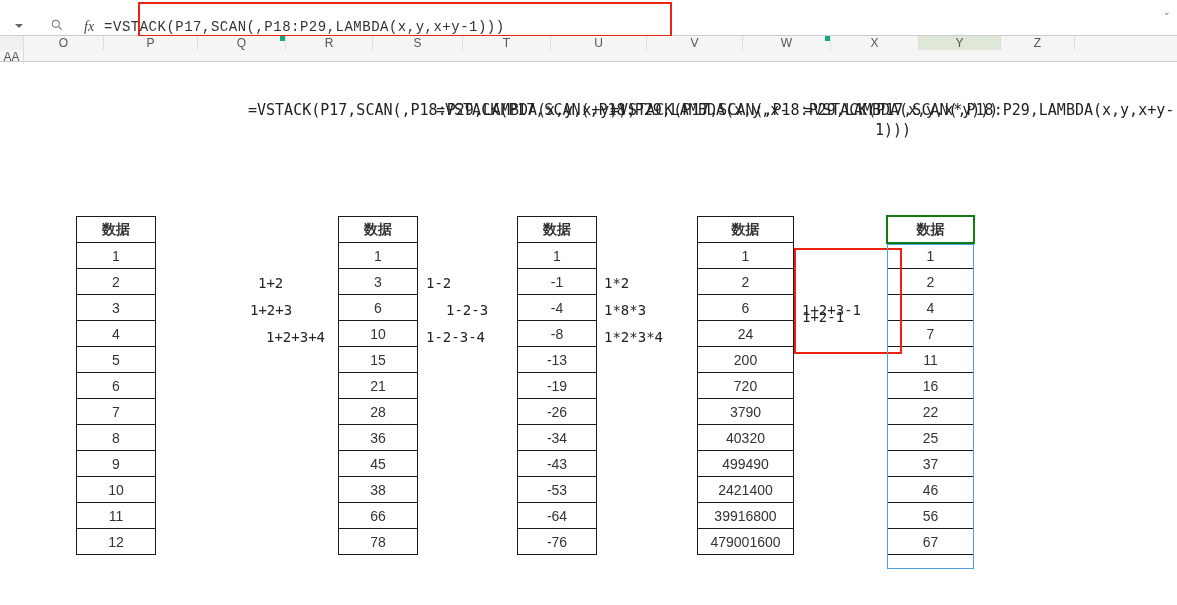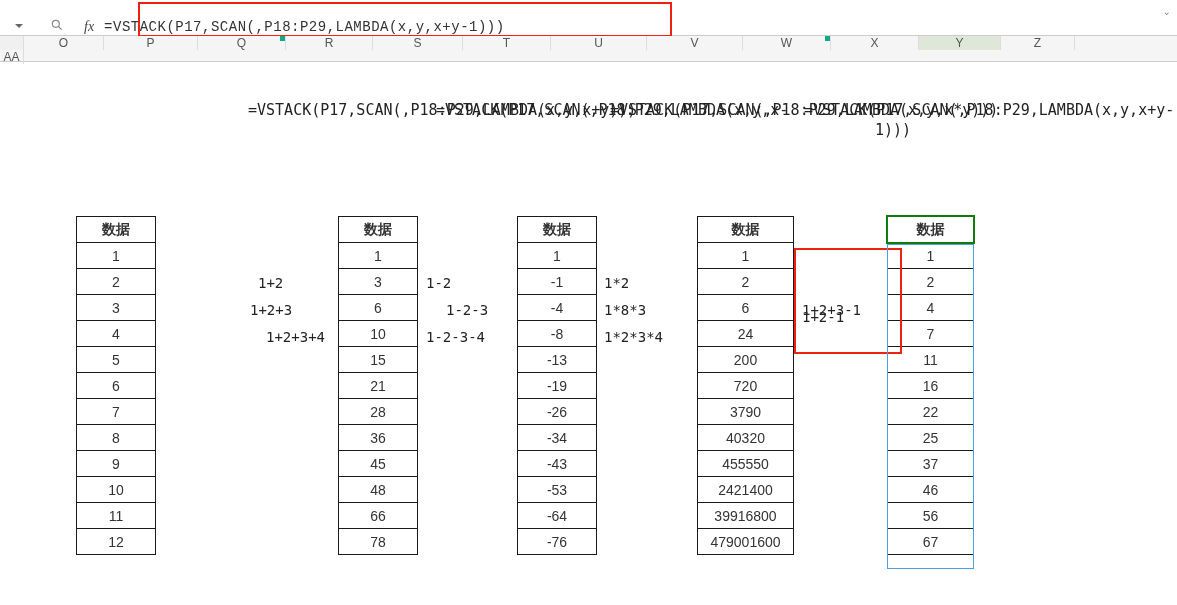--- a/index.html
+++ b/index.html
@@ -158,21 +158,21 @@
       <tr>
             <td>28</td>
           </tr>
       <tr>
             <td>36</td>
           </tr>
       <tr>
             <td>45</td>
           </tr>
       <tr>
-            <td>48</td>
+            <td>38</td>
           </tr>
       <tr>
             <td>66</td>
           </tr>
       <tr>
             <td>78</td>
           </tr>
     </tbody>
       </table>
 
@@ -243,21 +243,21 @@
       <tr>
             <td>720</td>
           </tr>
       <tr>
             <td>3790</td>
           </tr>
       <tr>
             <td>40320</td>
           </tr>
       <tr>
-            <td>455550</td>
+            <td>499490</td>
           </tr>
       <tr>
             <td>2421400</td>
           </tr>
       <tr>
             <td>39916800</td>
           </tr>
       <tr>
             <td>479001600</td>
           </tr>

